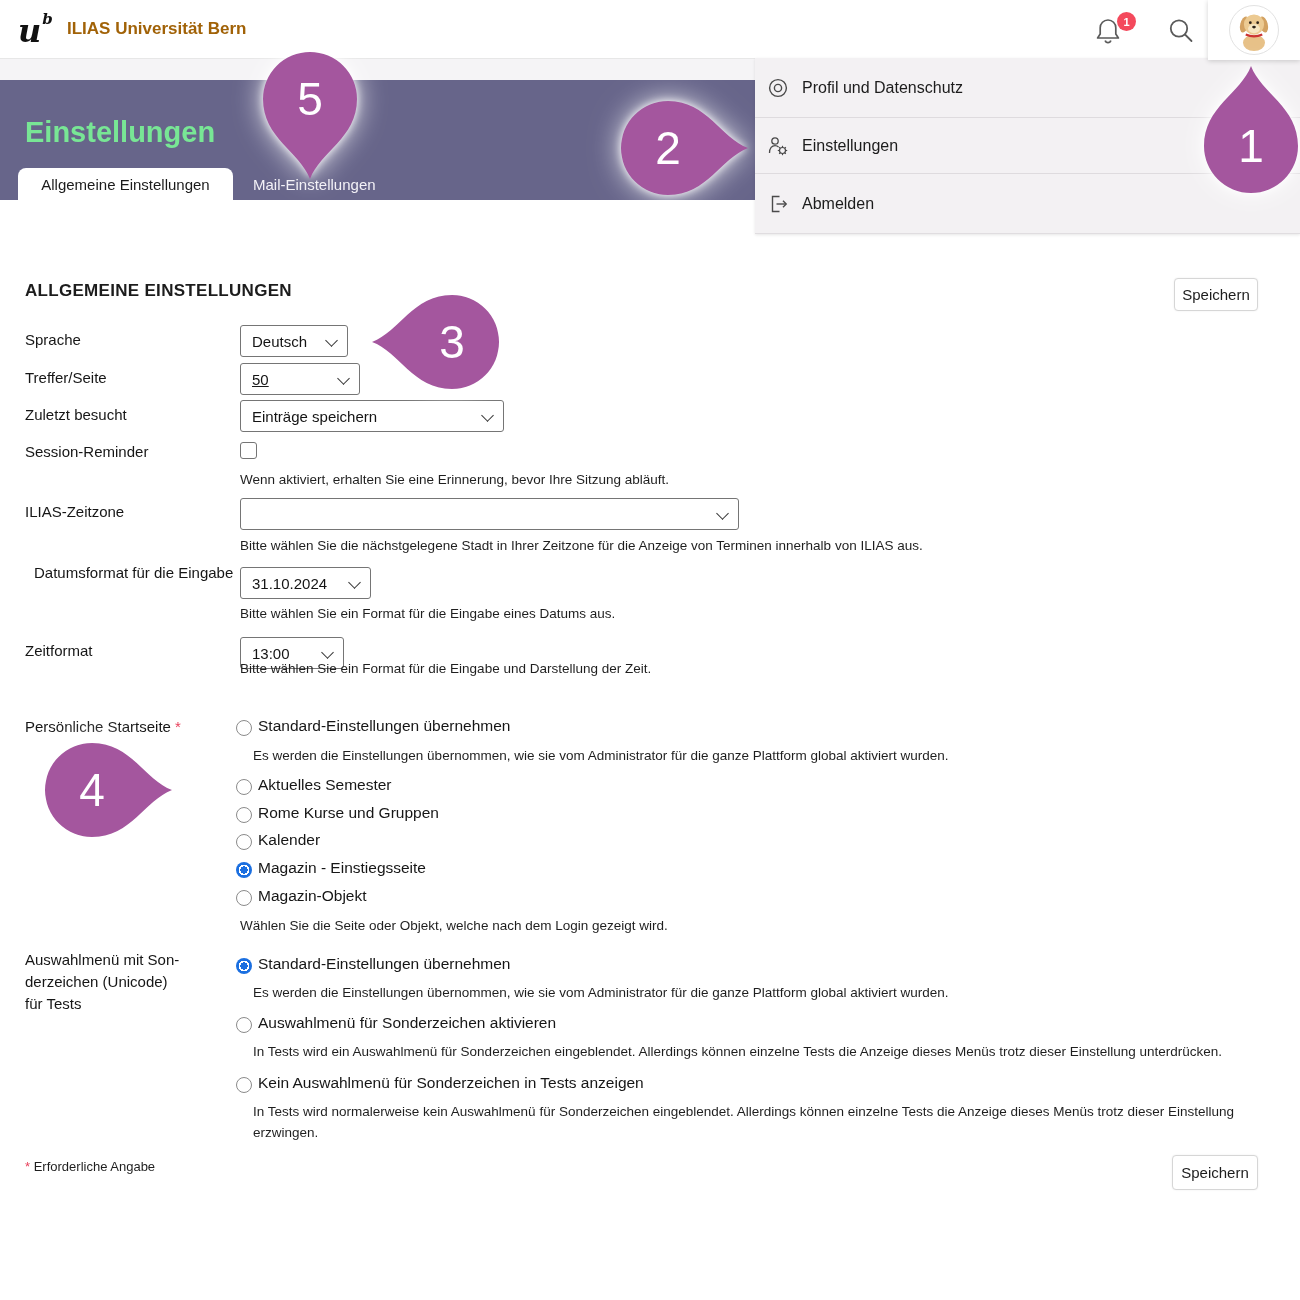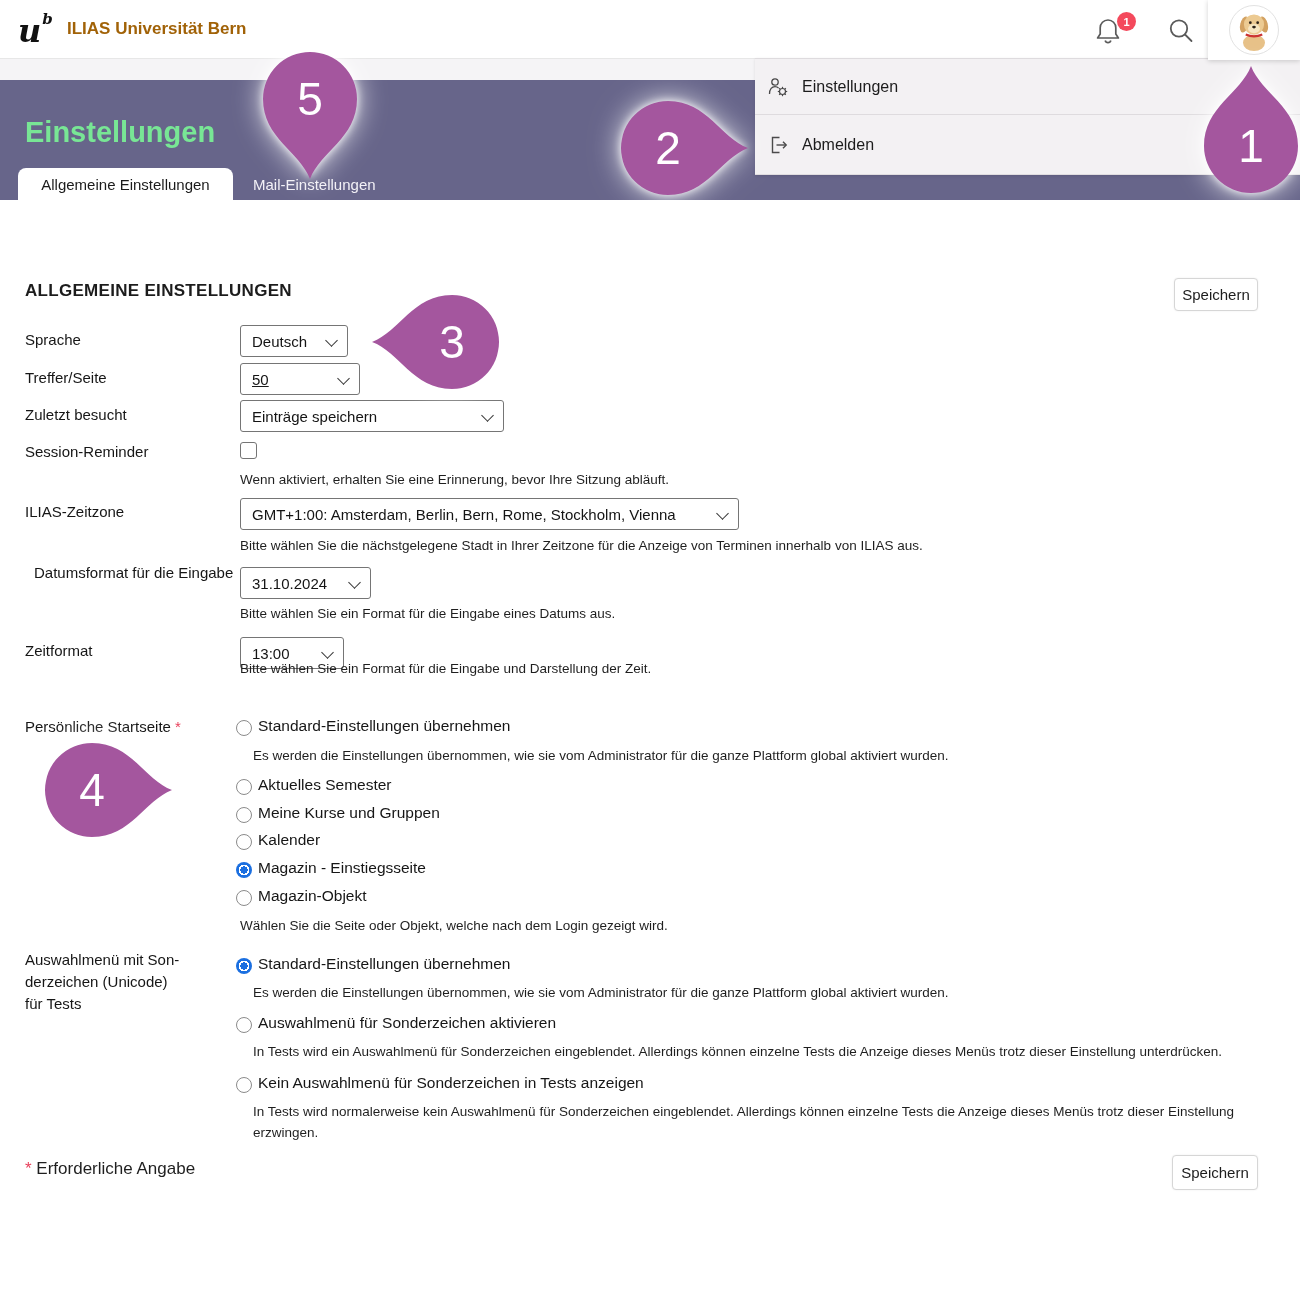--- a/index.html
+++ b/index.html
@@ -44,21 +44,21 @@
   .flabel{left:25px;font-size:15px;color:#161616;line-height:22px;}
   .select{background:#fff;border:1px solid #757575;border-radius:3px;height:30px;display:flex;align-items:center;cursor:pointer;}
   .selval{padding-left:11px;font-size:15px;color:#141414;white-space:nowrap;}
   .chev{position:absolute;right:11px;top:10px;width:8px;height:8px;border-right:1.7px solid #333;border-bottom:1.7px solid #333;transform:rotate(45deg);}
   .help{font-size:13.5px;color:#1f1f1f;line-height:21px;}
   .checkbox{left:240px;top:442px;width:15px;height:15px;background:#fff;border:1px solid #757575;border-radius:3px;cursor:pointer;}
   .radio{width:16px;height:16px;border-radius:50%;border:1px solid #8b8b8b;background:#fff;box-sizing:border-box;cursor:pointer;}
   .radio.checked{border:none;background:radial-gradient(circle,#1b6fe0 0 3.6px,#ffffff 3.6px 5.2px,#1b6fe0 5.2px 8px);}
   .optlabel{font-size:15.5px;color:#161616;cursor:pointer;white-space:nowrap;}
   .req{color:#e8415c;}
-  .footnote{left:25px;top:1159px;font-size:17px;color:#1f1f1f;}
+  .footnote{left:25px;top:1159px;font-size:13px;color:#1f1f1f;}
 
   
   .pin{width:100px;height:132px;z-index:10;pointer-events:none;
        filter:drop-shadow(0 0 4px rgba(255,255,255,.95)) drop-shadow(0 0 14px rgba(255,255,255,.8));}
   .pin svg{position:absolute;left:0;top:0;}
   .pin .num{position:absolute;left:0;top:0;width:100px;height:100px;display:flex;align-items:center;justify-content:center;
             font-size:46px;color:#ffffff;}
   .pin-1{transform:rotate(180deg);} .pin-1 .num{transform:rotate(180deg);}
   .pin-2,.pin-4{transform:rotate(-90deg);} .pin-2 .num,.pin-4 .num{transform:rotate(90deg);}
   .pin-3{transform:rotate(90deg);} .pin-3 .num{transform:rotate(-90deg);}
@@ -101,20 +101,27 @@
       <ellipse cx="24" cy="22.5" rx="6.5" ry="5" fill="#f6e6c2"></ellipse>
       <circle cx="20" cy="16" r="1.5" fill="#2b2118"></circle>
       <circle cx="28" cy="16" r="1.5" fill="#2b2118"></circle>
       <ellipse cx="24" cy="20.8" rx="2" ry="1.5" fill="#2b2118"></ellipse>
       <path d="M15 29 Q24 33 33 29" stroke="#c33" stroke-width="2.4" fill="none"></path>
     </svg>
   </div>
 </div>
 
 <div class="abs menu">
+  <div class="menu-item mi-1">
+    <svg width="22" height="22" viewBox="0 0 22 22">
+      <circle cx="11" cy="11" r="8.4" fill="none" stroke="#4a4a4a" stroke-width="1.4"></circle>
+      <circle cx="11" cy="11" r="3.6" fill="none" stroke="#4a4a4a" stroke-width="1.4"></circle>
+    </svg>
+    <span>Profil und Datenschutz</span>
+  </div>
   <div class="menu-item mi-2">
     <svg width="22" height="22" viewBox="0 0 22 22">
       <circle cx="8" cy="6" r="3.2" fill="none" stroke="#4a4a4a" stroke-width="1.3"></circle>
       <path d="M2.5 18 C2.5 12.8 5 10.6 8 10.6 C9.6 10.6 10.8 11.2 11.6 12.1" fill="none" stroke="#4a4a4a" stroke-width="1.3"></path>
       <circle cx="15.5" cy="15.5" r="3" fill="none" stroke="#4a4a4a" stroke-width="1.2"></circle>
       <g stroke="#4a4a4a" stroke-width="1.2">
         <line x1="15.5" y1="10.8" x2="15.5" y2="12.4"></line>
           <line x1="15.5" y1="18.6" x2="15.5" y2="20.2"></line>
         <line x1="10.8" y1="15.5" x2="12.4" y2="15.5"></line>
           <line x1="18.6" y1="15.5" x2="20.2" y2="15.5"></line>
@@ -156,21 +163,20 @@
   <span class="selval">Einträge speichern</span>
   <span class="chev"></span>
 </div>
 
 <div class="abs flabel" style="top:441px;">Session-Reminder</div>
 <div class="abs checkbox"></div>
 <div class="abs help" style="left:240px;top:469px;">Wenn aktiviert, erhalten Sie eine Erinnerung, bevor Ihre Sitzung abläuft.</div>
 
 <div class="abs flabel" style="top:501px;">ILIAS-Zeitzone</div>
 <div class="abs select" style="left:240px;top:498px;width:497px;">
-  <span class="selval">GMT+1:00: Amsterdam, Berlin, Bern, Rome, Stockholm, Vienna</span>
   <span class="chev"></span>
 </div>
 <div class="abs help" style="left:240px;top:535px;">Bitte wählen Sie die nächstgelegene Stadt in Ihrer Zeitzone für die Anzeige von Terminen innerhalb von ILIAS aus.</div>
 
 <div class="abs flabel" style="top:562px;width:200px;margin-left:9px;">Datumsformat für die Eingabe</div>
 <div class="abs select" style="left:240px;top:567px;width:129px;">
   <span class="selval">31.10.2024</span>
   <span class="chev"></span>
 </div>
 <div class="abs help" style="left:240px;top:603px;">Bitte wählen Sie ein Format für die Eingabe eines Datums aus.</div>
@@ -185,21 +191,21 @@
 <div class="abs flabel" style="top:716px;"><span>Persönliche Startseite</span> <span class="req">*</span></div>
 
 <div class="abs radio" style="left:236px;top:720px;"></div>
 <div class="abs optlabel" style="left:258px;top:717px;">Standard-Einstellungen übernehmen</div>
 <div class="abs help" style="left:253px;top:745px;">Es werden die Einstellungen übernommen, wie sie vom Administrator für die ganze Plattform global aktiviert wurden.</div>
 
 <div class="abs radio" style="left:236px;top:779px;"></div>
 <div class="abs optlabel" style="left:258px;top:776px;">Aktuelles Semester</div>
 
 <div class="abs radio" style="left:236px;top:807px;"></div>
-<div class="abs optlabel" style="left:258px;top:804px;">Meine Kurse und Gruppen</div>
+<div class="abs optlabel" style="left:258px;top:804px;">Rome Kurse und Gruppen</div>
 
 <div class="abs radio" style="left:236px;top:834px;"></div>
 <div class="abs optlabel" style="left:258px;top:831px;">Kalender</div>
 
 <div class="abs radio checked" style="left:236px;top:862px;"></div>
 <div class="abs optlabel" style="left:258px;top:859px;">Magazin - Einstiegsseite</div>
 
 <div class="abs radio" style="left:236px;top:890px;"></div>
 <div class="abs optlabel" style="left:258px;top:887px;">Magazin-Objekt</div>
 

